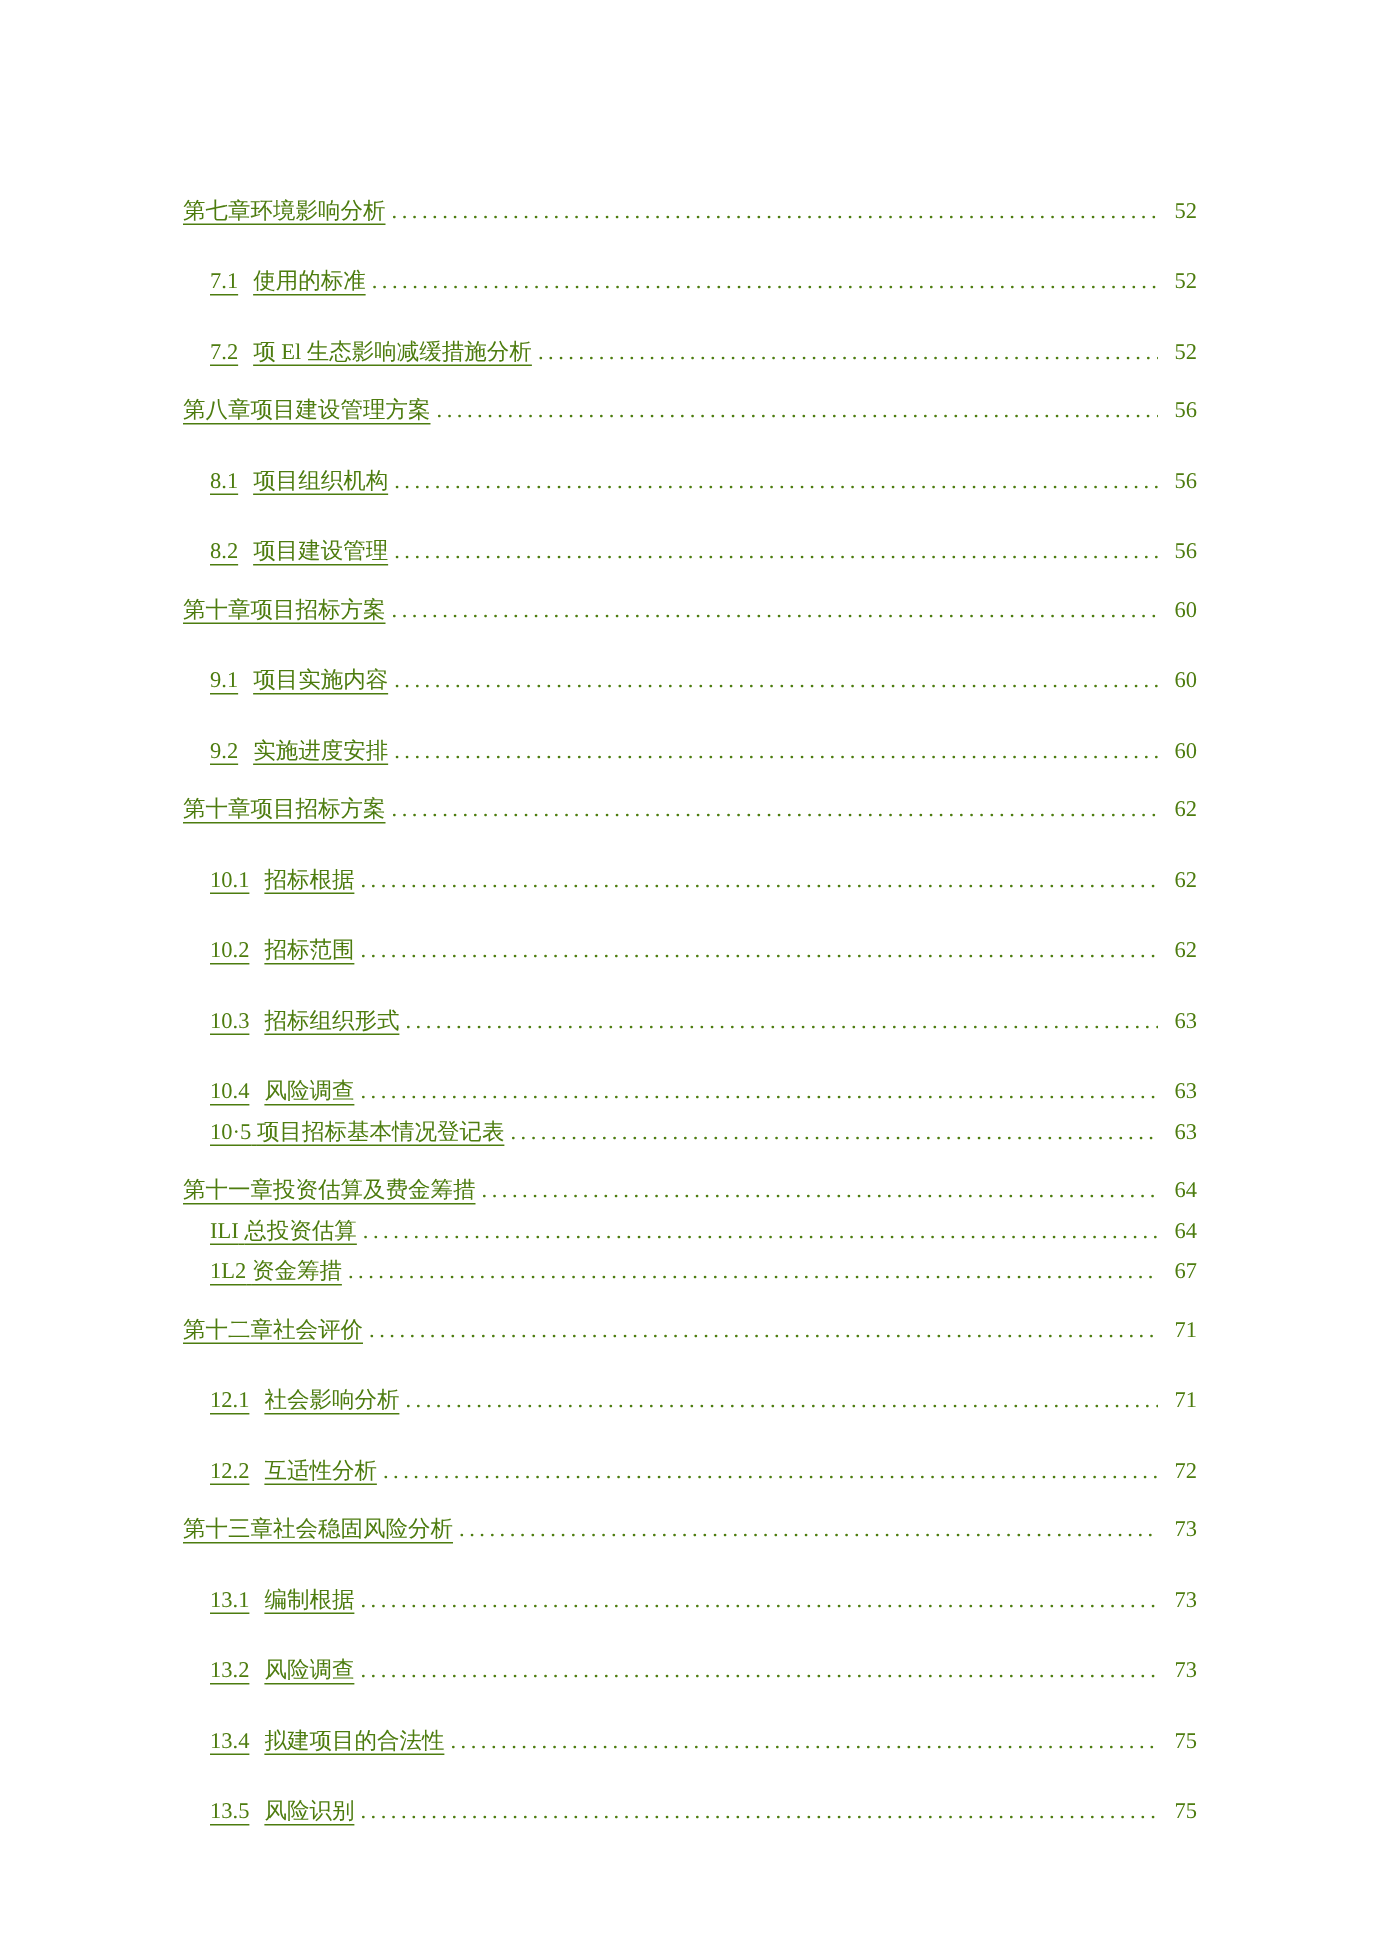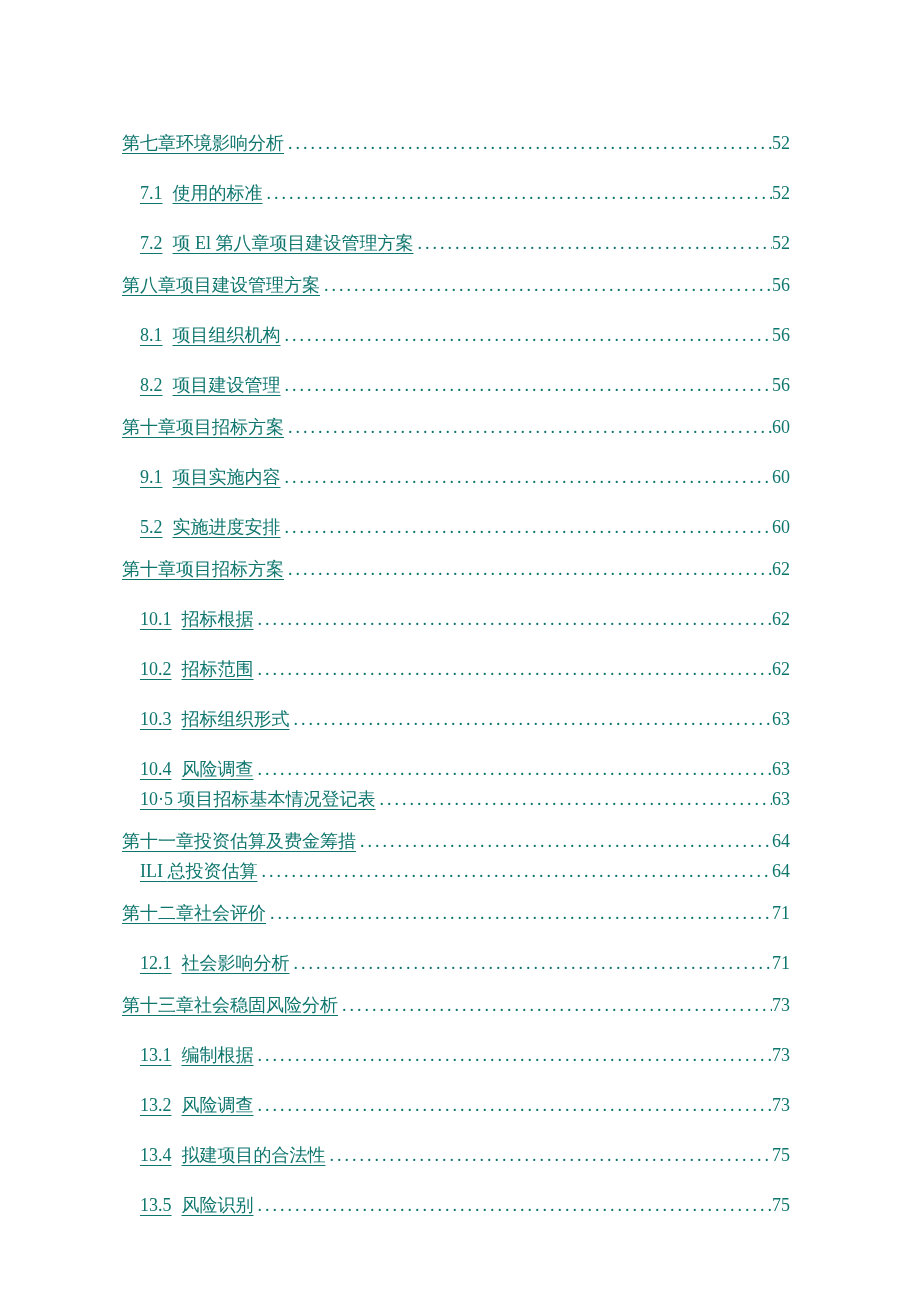--- a/index.html
+++ b/index.html
@@ -5,22 +5,22 @@
     body {
       margin: 0;
       padding: 0;
       background: #fff;
       font-family: "SimSun", "宋体", serif;
       width: 920px;
     }
     .page {
       padding: 110px 122px 60px 122px;
       box-sizing: border-box;
-      font-size: 18px;
-      color: #0f766e;
+      font-size: 15px;
+      color: #4d7c0f;
       line-height: 1;
     }
     .toc-row {
       display: flex;
       align-items: baseline;
       white-space: nowrap;
     }
     .toc-chapter { margin-top: 24px; margin-bottom: 4px; }
     .toc-sub { margin-top: 12px; padding-left: 18px; }
     .toc-label {
@@ -41,21 +41,21 @@
       flex: 1;
       overflow: hidden;
       letter-spacing: 3px;
       padding: 0 4px;
       font-family: inherit;
     }
     .toc-dots::before {
       content: "..................................................................................................................................";
     }
     .toc-page {
-      text-align: left;
+      text-align: right;
       min-width: 26px;
     }
     .group { margin-bottom: 22px; }
   </style>
 </head>
 <body>
 
 <div class="page" id="toc-container">
     <div class="group">
       <div class="toc-row toc-chapter">
@@ -64,21 +64,21 @@
         <span class="toc-page">52</span>
       </div>
       <div class="toc-row toc-sub">
         <span class="toc-num">7.1</span>
         <span class="toc-title">使用的标准</span>
         <span class="toc-dots"></span>
         <span class="toc-page">52</span>
       </div>
       <div class="toc-row toc-sub">
         <span class="toc-num">7.2</span>
-        <span class="toc-title">项 El 第八章项目建设管理方案</span>
+        <span class="toc-title">项 El 生态影响减缓措施分析</span>
         <span class="toc-dots"></span>
         <span class="toc-page">52</span>
       </div>
     </div>
     <div class="group">
       <div class="toc-row toc-chapter">
         <span class="toc-label">第八章项目建设管理方案</span>
         <span class="toc-dots"></span>
         <span class="toc-page">56</span>
       </div>
@@ -101,21 +101,21 @@
         <span class="toc-dots"></span>
         <span class="toc-page">60</span>
       </div>
       <div class="toc-row toc-sub">
         <span class="toc-num">9.1</span>
         <span class="toc-title">项目实施内容</span>
         <span class="toc-dots"></span>
         <span class="toc-page">60</span>
       </div>
       <div class="toc-row toc-sub">
-        <span class="toc-num">5.2</span>
+        <span class="toc-num">9.2</span>
         <span class="toc-title">实施进度安排</span>
         <span class="toc-dots"></span>
         <span class="toc-page">60</span>
       </div>
     </div>
     <div class="group">
       <div class="toc-row toc-chapter">
         <span class="toc-label">第十章项目招标方案</span>
         <span class="toc-dots"></span>
         <span class="toc-page">62</span>
@@ -154,32 +154,43 @@
       <div class="toc-row toc-chapter">
         <span class="toc-label">第十一章投资估算及费金筹措</span>
         <span class="toc-dots"></span>
         <span class="toc-page">64</span>
       </div>
       <div class="toc-row toc-sub">
         <span class="toc-label"><span>ILI</span> <span>总投资估算</span></span>
         <span class="toc-dots"></span>
         <span class="toc-page">64</span>
       </div>
+      <div class="toc-row toc-sub">
+        <span class="toc-label"><span>1L2</span> <span>资金筹措</span></span>
+        <span class="toc-dots"></span>
+        <span class="toc-page">67</span>
+      </div>
     </div>
     <div class="group">
       <div class="toc-row toc-chapter">
         <span class="toc-label">第十二章社会评价</span>
         <span class="toc-dots"></span>
         <span class="toc-page">71</span>
       </div>
       <div class="toc-row toc-sub">
         <span class="toc-num">12.1</span>
         <span class="toc-title">社会影响分析</span>
         <span class="toc-dots"></span>
         <span class="toc-page">71</span>
+      </div>
+      <div class="toc-row toc-sub">
+        <span class="toc-num">12.2</span>
+        <span class="toc-title">互适性分析</span>
+        <span class="toc-dots"></span>
+        <span class="toc-page">72</span>
       </div>
     </div>
     <div class="group">
       <div class="toc-row toc-chapter">
         <span class="toc-label">第十三章社会稳固风险分析</span>
         <span class="toc-dots"></span>
         <span class="toc-page">73</span>
       </div>
       <div class="toc-row toc-sub">
         <span class="toc-num">13.1</span>

